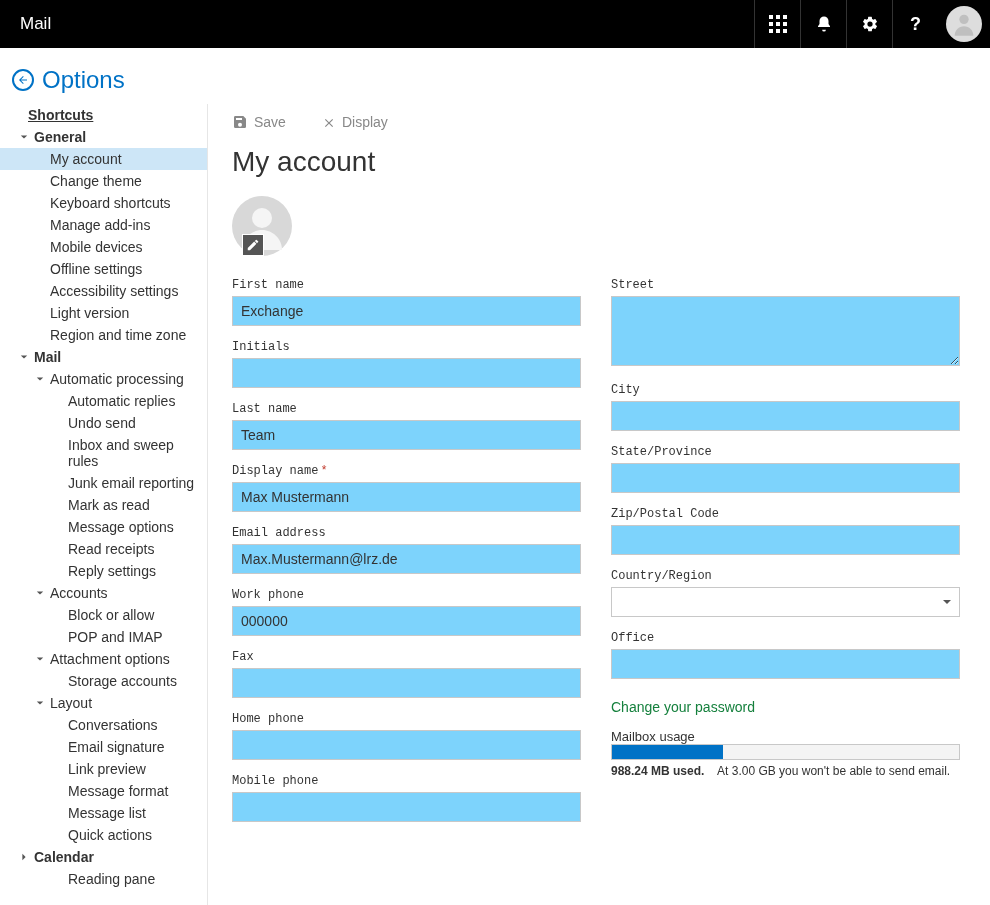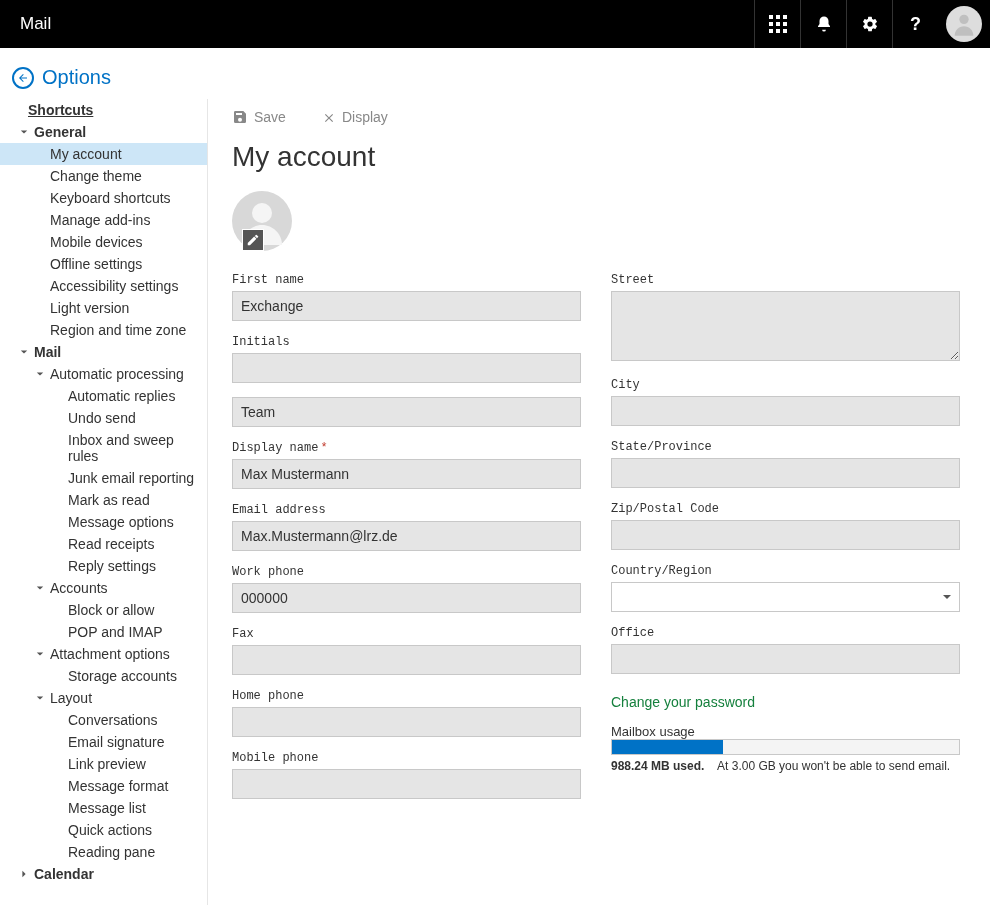--- a/index.html
+++ b/index.html
@@ -64,21 +64,21 @@
     border-radius: 50%;
     display: flex;
     align-items: center;
     justify-content: center;
     margin-right: 8px;
     cursor: pointer;
   }
   .back-arrow svg { fill: #0072c6; }
   .options-title {
     color: #0072c6;
-    font-size: 20px;
+    font-size: 24px;
   }
 
   .layout {
     display: flex;
   }
   .sidebar {
     width: 208px;
     border-right: 1px solid #e6e6e6;
     padding-bottom: 20px;
   }
@@ -186,21 +186,21 @@
     font-family: Liberation Mono, monospace;
   }
   .form-label .req { color: #c0392b; margin-left: 2px; }
   .form-input, .form-select, .form-textarea {
     width: 100%;
     border: 1px solid #c8c8c8;
     padding: 6px 8px;
     font-size: 14px;
     font-family: inherit;
     color: #333;
-    background: #e5e5e5;
+    background: #7dd3fc;
   }
   .form-textarea { height: 70px; resize: both; }
   .form-select {
     appearance: none;
     -webkit-appearance: none;
     background: #fff;
     padding-right: 24px;
   }
   .select-wrap { position: relative; }
   .select-caret {
@@ -442,33 +442,33 @@
         <span class="tree-label">Message format</span>
       </div>
     <div class="tree-item lvl3">
         <span class="tree-caret"></span>
         <span class="tree-label">Message list</span>
       </div>
     <div class="tree-item lvl3">
         <span class="tree-caret"></span>
         <span class="tree-label">Quick actions</span>
       </div>
-    <div class="tree-item lvl3">
-        <span class="tree-caret"></span>
-        <span class="tree-label">Reading pane</span>
-      </div>
-
     <div class="tree-item lvl1">
       <span class="tree-caret collapsed">
           <svg viewBox="0 0 10 10">
             <path d="M1 3l4 4 4-4z"></path>
           </svg>
         </span>
       <span class="tree-label">Calendar</span>
     </div>
+
+    <div class="tree-item lvl3">
+        <span class="tree-caret"></span>
+        <span class="tree-label">Reading pane</span>
+      </div>
   </div>
 
   <div class="content">
     <div class="toolbar">
       <div class="toolbar-btn">
         <svg width="16" height="16" viewBox="0 0 24 24" fill="#888">
             <path d="M17 3H5a2 2 0 0 0-2 2v14a2 2 0 0 0 2 2h14a2 2 0 0 0 2-2V7l-4-4zm-5 16a3 3 0 1 1 0-6 3 3 0 0 1 0 6zm3-10H6V6h9v3z"></path>
           </svg>
         <span>Save</span>
       </div>
@@ -501,20 +501,21 @@
       <div class="form-col">
         <div class="form-field">
           <div class="form-label">First name</div>
           <input class="form-input" value="Exchange" style="">
         </div>
         <div class="form-field">
           <div class="form-label">Initials</div>
           <input class="form-input" value="" style="">
         </div>
         <div class="form-field">
+          <div class="form-label">Last name</div>
           <input class="form-input" value="Team" style="">
         </div>
         <div class="form-field">
           <div class="form-label"><span>Display name</span><span class="req">*</span></div>
           <input class="form-input" value="Max Mustermann" style="">
         </div>
         <div class="form-field">
           <div class="form-label">Email address</div>
           <input class="form-input" value="Max.Mustermann@lrz.de" style="">
         </div>

